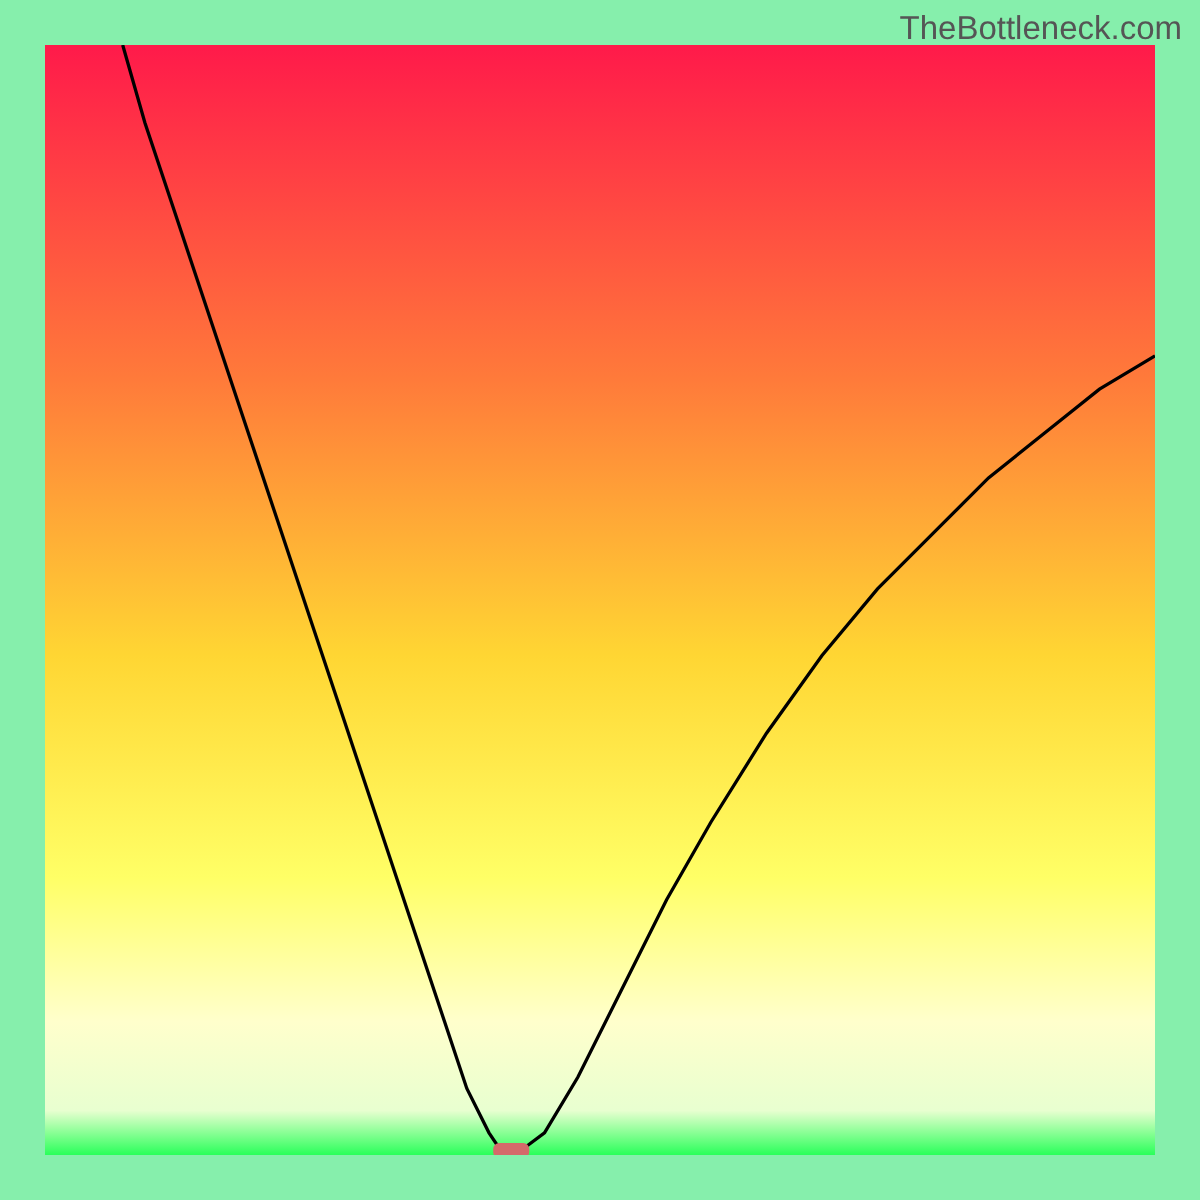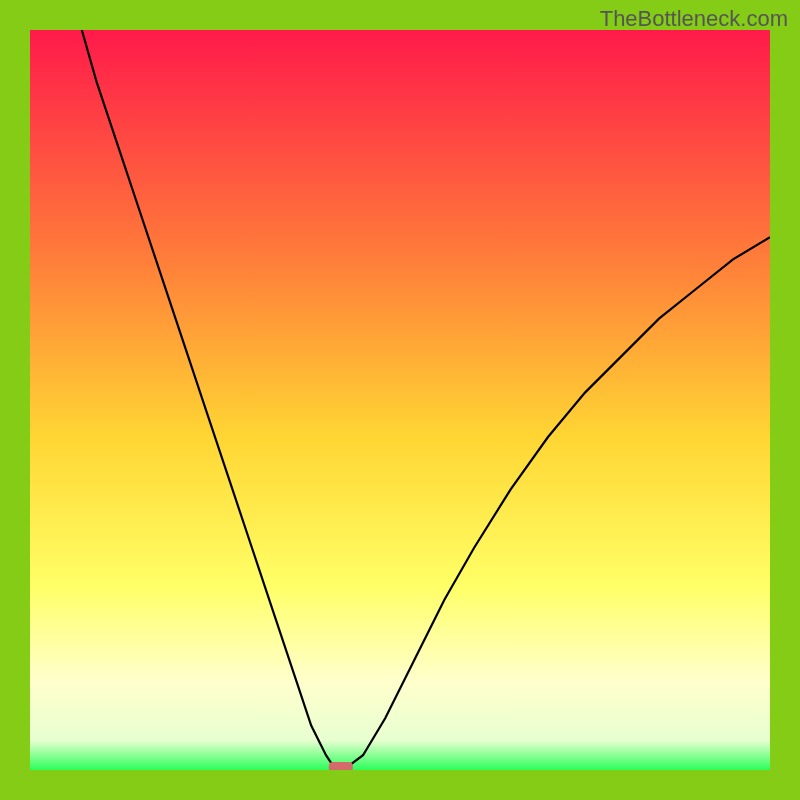--- a/index.html
+++ b/index.html
@@ -8,21 +8,21 @@
     width: 800px;
     height: 800px;
     background: #000;
     position: relative;
     font-family: Arial, sans-serif;
   }
   .container {
     width: 800px;
     height: 800px;
     position: relative;
-    background: #84cc16;
+    background: #86efac;
   }
   .plot-area {
     position: absolute;
     left: 30px;
     top: 30px;
     width: 740px;
     height: 740px;
   }
   .watermark {
     position: absolute;

